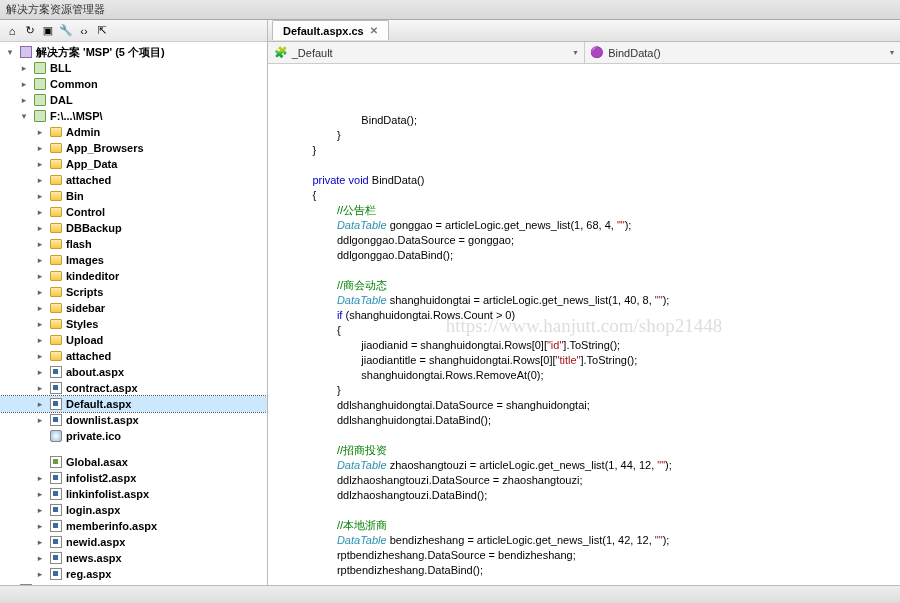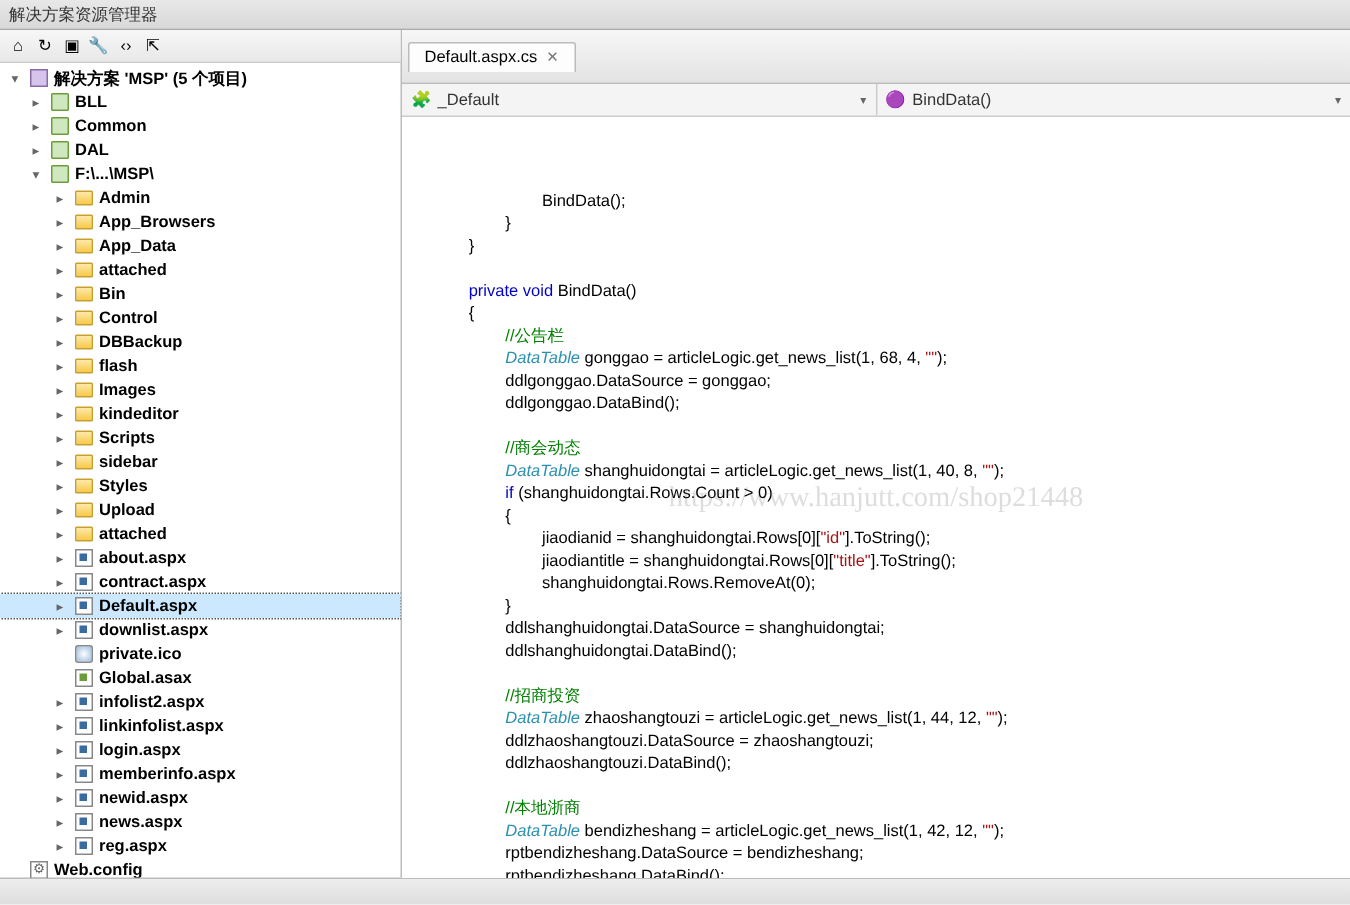--- a/index.html
+++ b/index.html
@@ -20,21 +20,21 @@
 .ic-cs { width:12px; height:12px; background:#fff; border:1px solid #888; position:relative; }
 .ic-cs::after { content:""; position:absolute; left:2px; top:2px; width:5px; height:5px; background:#6b9e3a; }
 .ic-aspx { width:12px; height:12px; background:#fff; border:1px solid #888; position:relative; }
 .ic-aspx::after { content:""; position:absolute; left:2px; top:2px; width:5px; height:5px; background:#3a6b9e; }
 .ic-config { width:12px; height:12px; background:#fff; border:1px solid #888; position:relative; }
 .ic-config::after { content:"⚙"; position:absolute; left:1px; top:-1px; font-size:9px; color:#666; }
 .ic-ico { width:12px; height:12px; background: radial-gradient(#fff,#9bd); border:1px solid #888; border-radius:2px; }
 .ic-sln { width:12px; height:12px; background:#d6c4ec; border:1px solid #8a6aa8; }
 .ic-proj { width:12px; height:12px; background:#d0e8c0; border:1px solid #6b9e3a; border-radius:1px; }
 .editor { flex: 1; display: flex; flex-direction: column; min-width: 0; background: #f9f9f6; }
-.ed-tabs { height: 36px; background: linear-gradient(#f7f7f7,#e3e3e3); display: flex; align-items: center; border-bottom: 1px solid #bbb; padding-left: 4px; }
+.ed-tabs { height: 22px; background: linear-gradient(#f7f7f7,#e3e3e3); display: flex; align-items: flex-start; border-bottom: 1px solid #bbb; padding-left: 4px; font-weight: bold; }
 .ed-tab { height: 20px; padding: 0 10px; display: flex; align-items: center; gap: 6px; border: 1px solid #bbb; border-bottom: none; background: #fdfdfd; border-radius: 2px 2px 0 0; margin-right: 2px; }
 .ed-tab .close { color: #777; font-size: 10px; }
 .nav-bar { height: 22px; background: #f4f4f4; border-bottom: 1px solid #ccc; display: flex; }
 .nav-dd { flex: 1; min-width:0; border-right: 1px solid #ccc; display: flex; align-items: center; padding: 0 6px; gap: 4px; color: #333; }
 .nav-dd:last-child { border-right: none; }
 .nav-dd .chev { margin-left: auto; color: #666; font-size: 8px; }
 .code { flex: 1; overflow: auto; background: #fff; padding: 4px 0 4px 20px; font-family: Consolas, "Courier New", monospace; font-size: 12px; line-height: 15px; color: #000; white-space: pre; position: relative; }
 .code .kw { color: #0000c8; }
 .code .ty { color: #2b91af; font-style: italic; }
 .code .cm { color: #008000; }
@@ -228,21 +228,21 @@
           </span>
           <span class="lbl">downlist.aspx</span>
         </div>
         <div class="tn" style="padding-left: 34px;">
           <span class="exp"> </span>
           <span class="ic">
             <span class="ic-ico"></span>
           </span>
           <span class="lbl">private.ico</span>
         </div>
-        <div class="tn" style="padding-left: 34px;">
+        <div class="tn" style="padding-left: 34px; margin-top: 10px;">
           <span class="exp"> </span>
           <span class="ic">
             <span class="ic-cs"></span>
           </span>
           <span class="lbl">Global.asax</span>
         </div>
         <div class="tn" style="padding-left: 34px;">
           <span class="exp">▸</span>
           <span class="ic">
             <span class="ic-aspx"></span>

